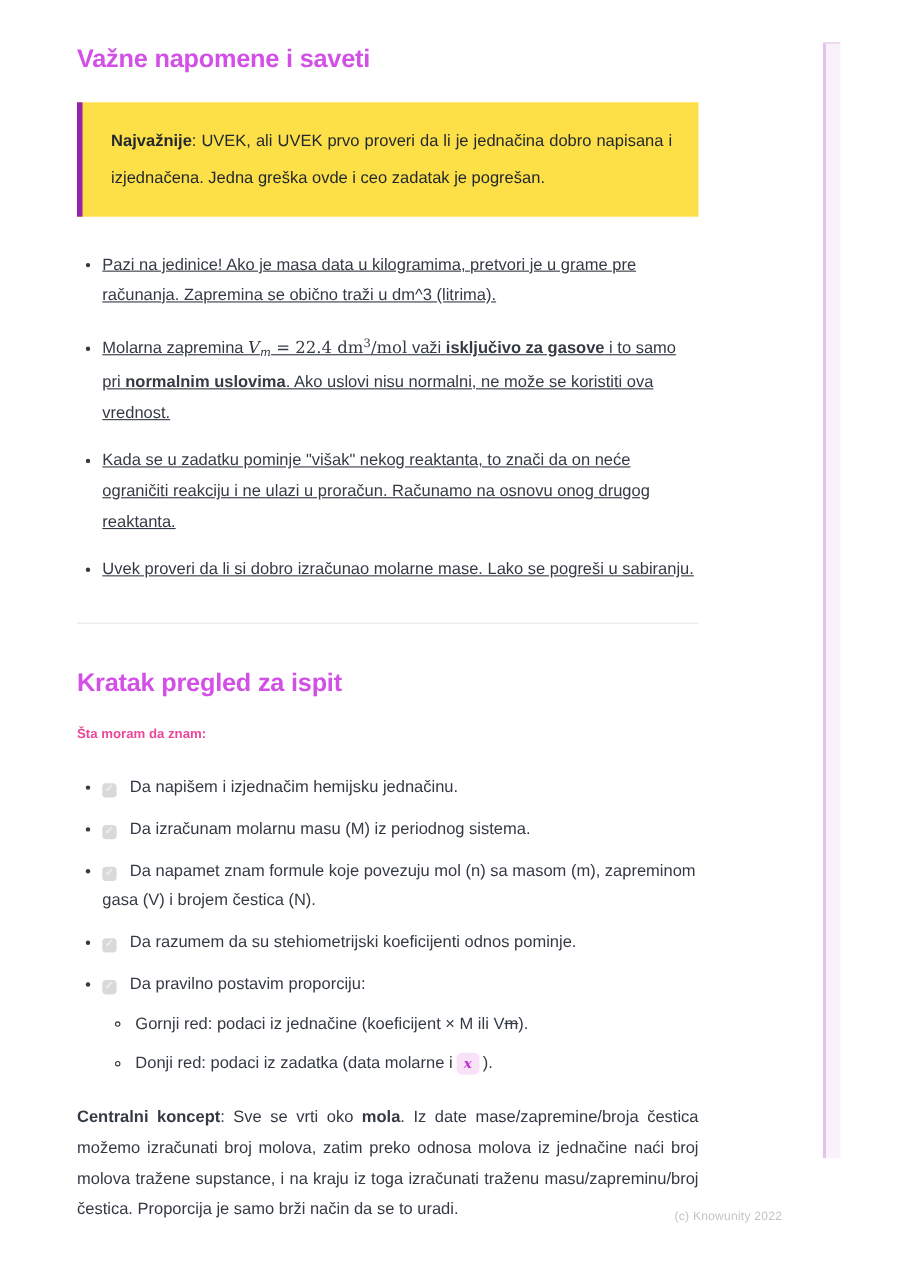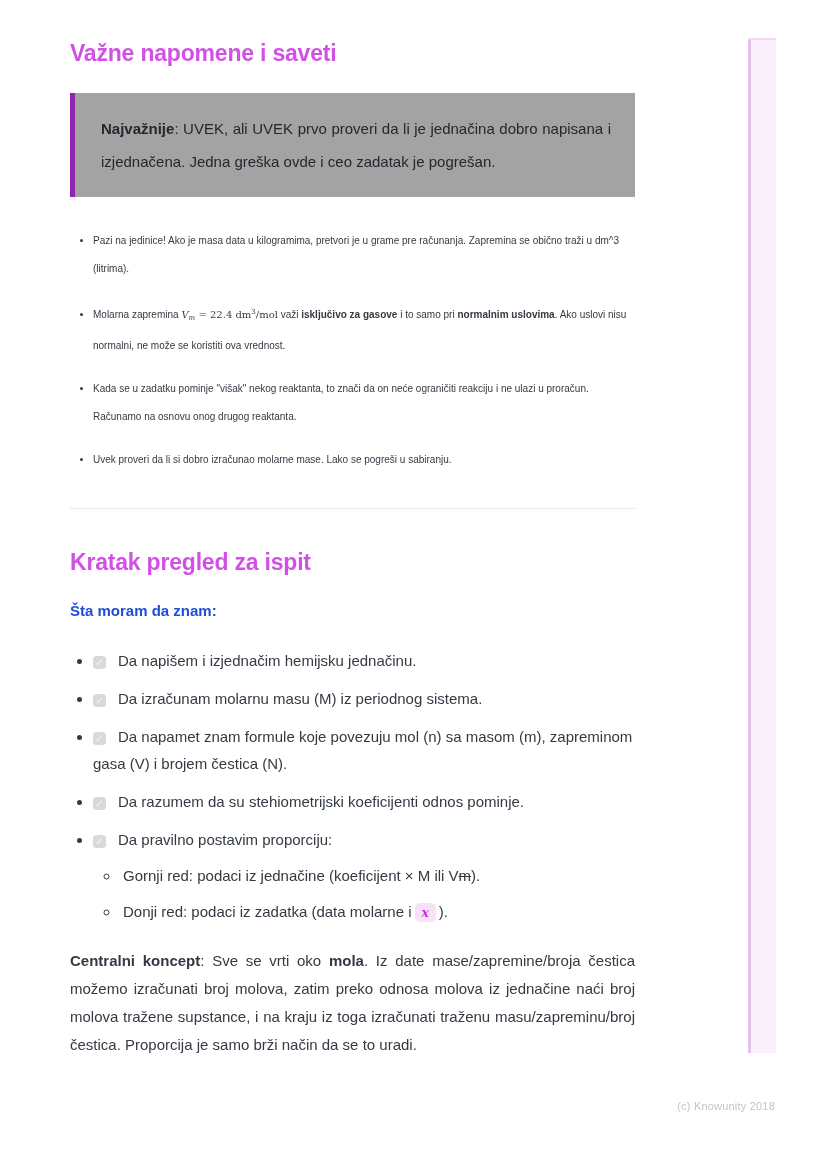--- a/index.html
+++ b/index.html
@@ -1,19 +1,19 @@
 <!DOCTYPE html>
 <html><head>
 <meta charset="utf-8">
 <style>
   * { margin:0; padding:0; box-sizing:border-box; }
   html,body { background:#ffffff; }
   .page {
     position:relative;
-    width:828px; height:1171px;
+    width:764px; height:1171px;
     background:#ffffff;
     font-family:"Liberation Sans", sans-serif;
     color:#343a43;
     overflow:hidden;
   }
   .side-rail {
     position:absolute;
     left:748px; top:38px;
     width:28px; height:1015px;
     background:#fbf1fc;
@@ -28,51 +28,52 @@
   }
   .section-title {
     margin-top:40px;
     font-size:23px;
     font-weight:700;
     letter-spacing:-0.2px;
     color:#d250e6;
   }
   .callout {
     margin-top:26px;
-    background:#a3a3a3;
+    background:#fde047;
     border-left:5px solid #9323ac;
     padding:19px 24px 19px 26px;
   }
   .callout p {
     font-size:15px;
     line-height:33px;
     text-align:justify;
     color:#23282f;
   }
   ul.tips {
     margin-top:30px;
     padding-left:23px;
     list-style-type:disc;
   }
   ul.tips > li {
-    font-size:10px;
+    font-size:15px;
     line-height:28px;
     margin-bottom:15px;
     padding-left:0;
+    text-decoration:underline;
   }
   .divider {
     border:none;
     border-top:1px solid #e8e8e8;
     margin-top:34px;
   }
   .subtitle {
     margin-top:26px;
-    font-size:15px;
-    font-weight:700;
-    color:#1d4ed8;
+    font-size:12px;
+    font-weight:700;
+    color:#ec4899;
   }
   ul.checklist {
     margin-top:28px;
     padding-left:23px;
     list-style-type:disc;
   }
   ul.checklist > li {
     font-size:15px;
     line-height:27px;
     margin-bottom:11px;
@@ -195,15 +196,15 @@
           <li><span>Gornji red: podaci iz jednačine (koeficijent × M ili V</span><span class="seg-strike">m</span><span>).</span></li>
           <li><span>Donji red: podaci iz zadatka (data molarne i</span><span class="seg-codex">x</span><span>).</span></li>
         </ul>
       </li>
     </ul>
 
     <p class="concept"><span class="seg-b">Centralni koncept</span><span>: Sve se vrti oko </span><span class="seg-b">mola</span><span>. Iz date mase/zapremine/broja čestica možemo izračunati broj molova, zatim preko odnosa molova iz jednačine naći broj molova tražene supstance, i na kraju iz toga izračunati traženu masu/zapreminu/broj čestica. Proporcija je samo brži način da se to uradi.</span></p>
 
   </div>
 
-  <div class="footer">(c) Knowunity 2018</div>
+  <div class="footer">(c) Knowunity 2022</div>
 
 </div>
 
 </body></html>

